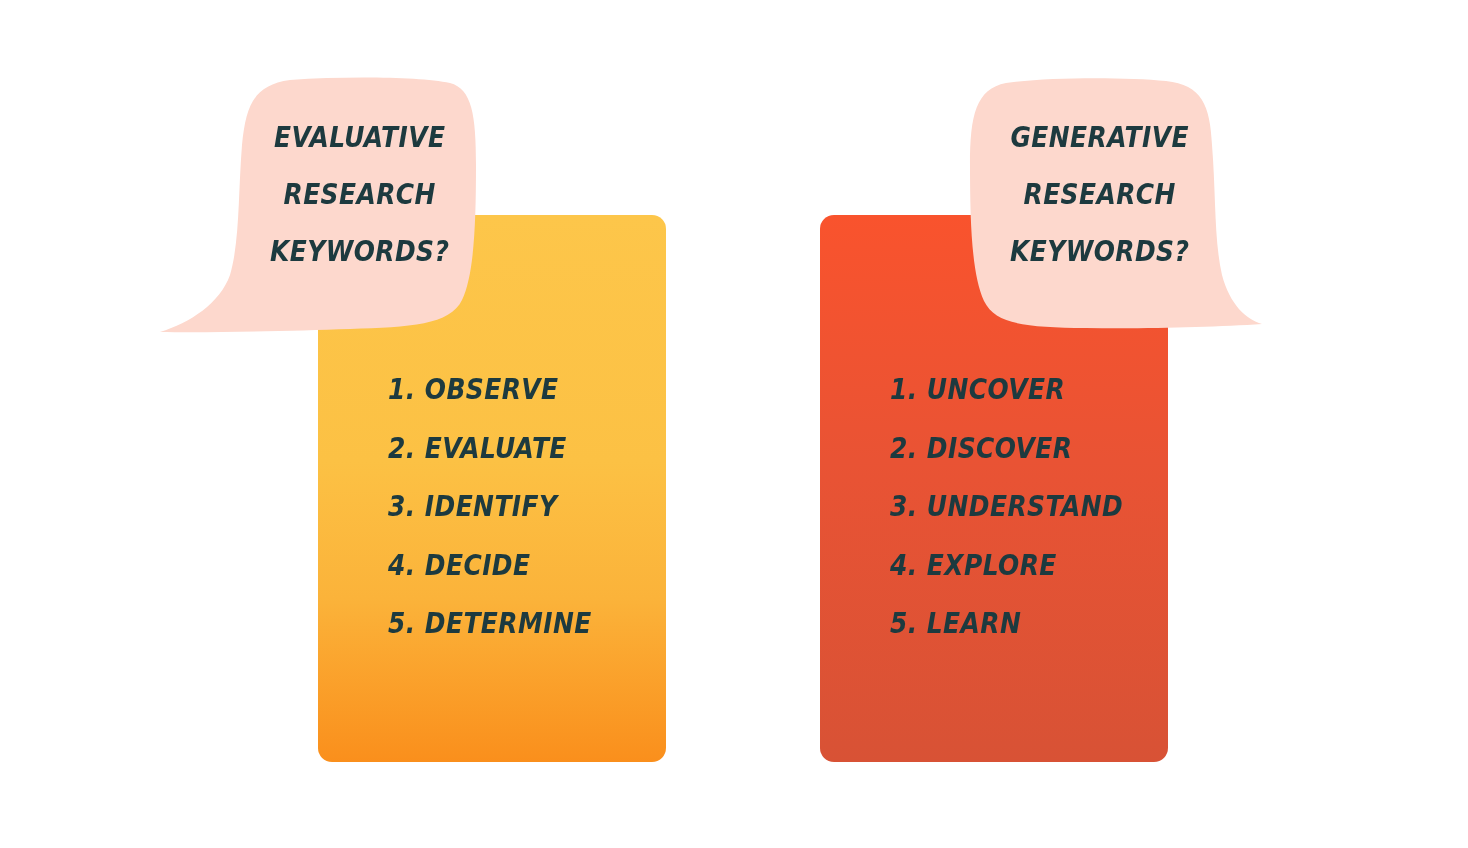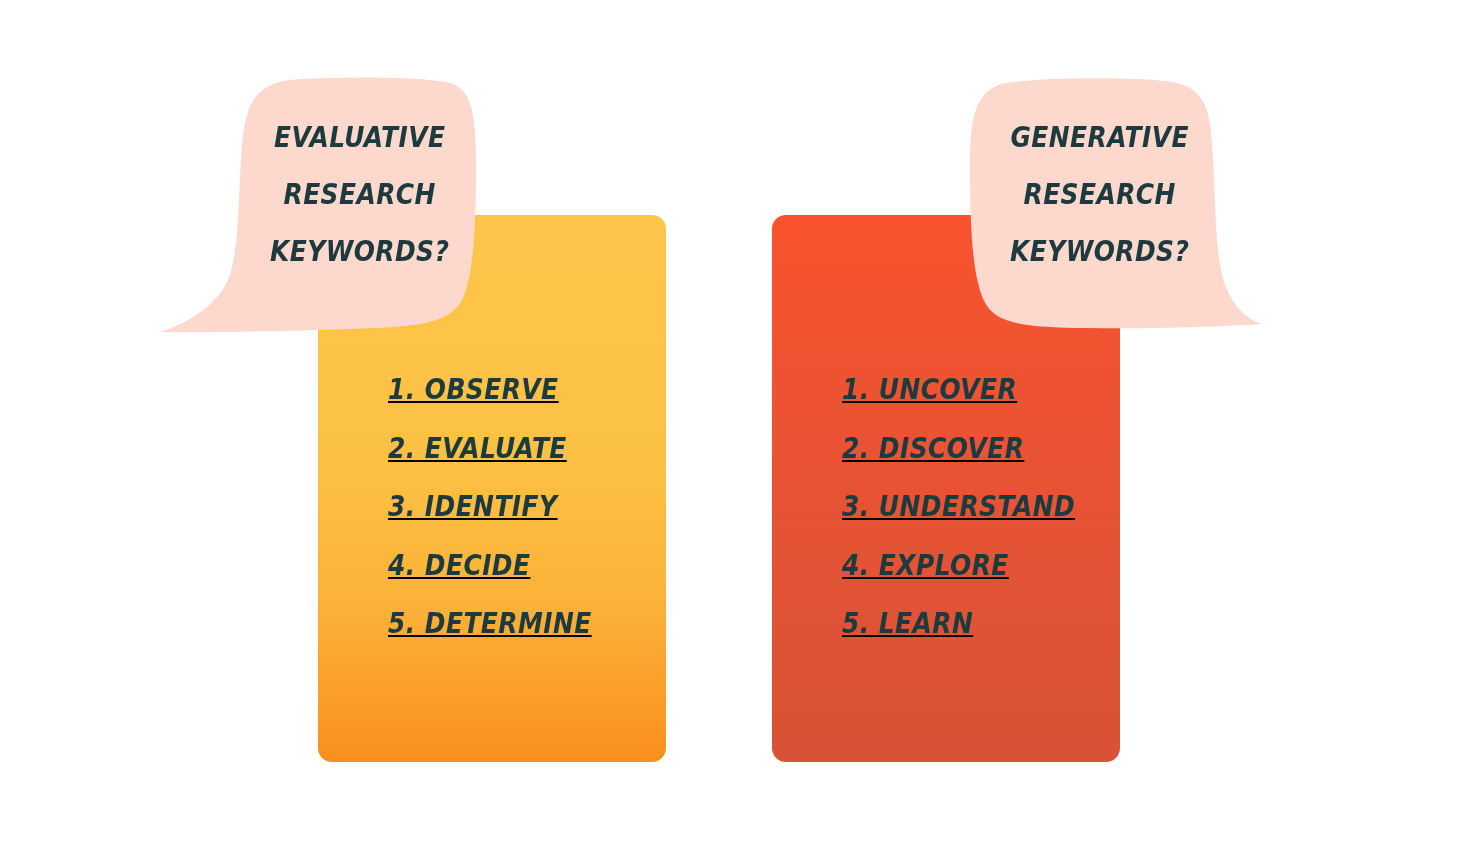--- a/index.html
+++ b/index.html
@@ -10,25 +10,25 @@
   }
   .card {
     position:absolute; top:215px; width:348px; height:547px;
     border-radius:14px;
   }
   .card.left {
     left:318px;
     background:linear-gradient(180deg,#fdc64a 0%,#fcc144 45%,#fbb33a 70%,#fa8f1c 100%);
   }
   .card.right {
-    left:772px;
+    left:820px;
     background:linear-gradient(180deg,#f9532d 0%,#e95334 45%,#d85235 100%);
   }
   .list {
-    position:absolute; left:70px; top:145px; margin:0; padding:0; list-style:none;text-decoration:underline;
+    position:absolute; left:70px; top:145px; margin:0; padding:0; list-style:none;
   }
   .list li {
     font-family:"DejaVu Sans", sans-serif;
     font-weight:bold; font-style:italic;
     font-size:29px; line-height:58.6px; letter-spacing:0.5px;
     color:#1d3a3f;
     transform:scaleX(0.86); transform-origin:left center;
     white-space:nowrap;
   }
   .bubble { position:absolute;text-align:center; }

